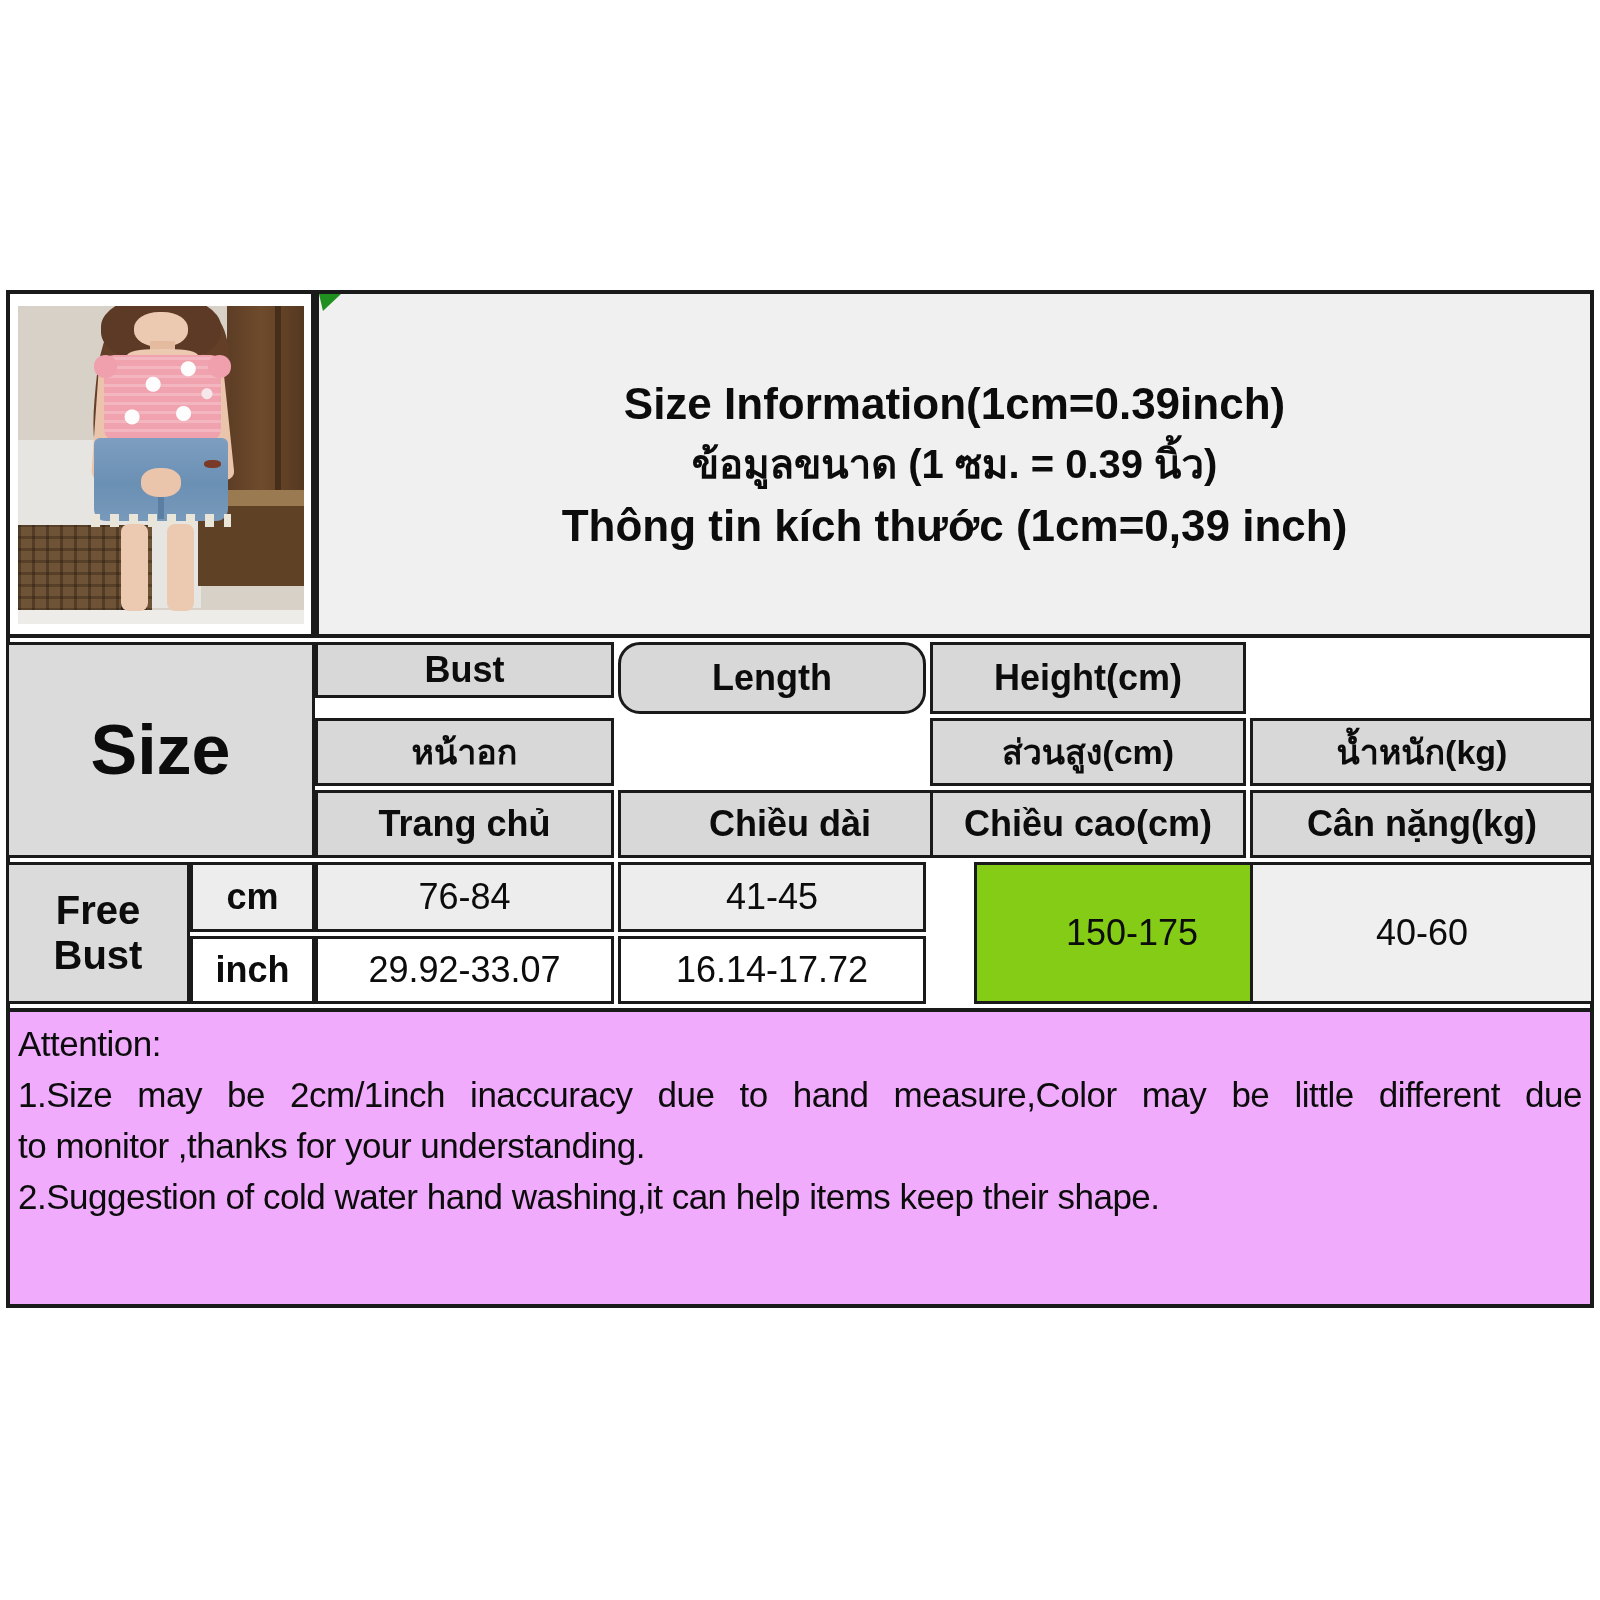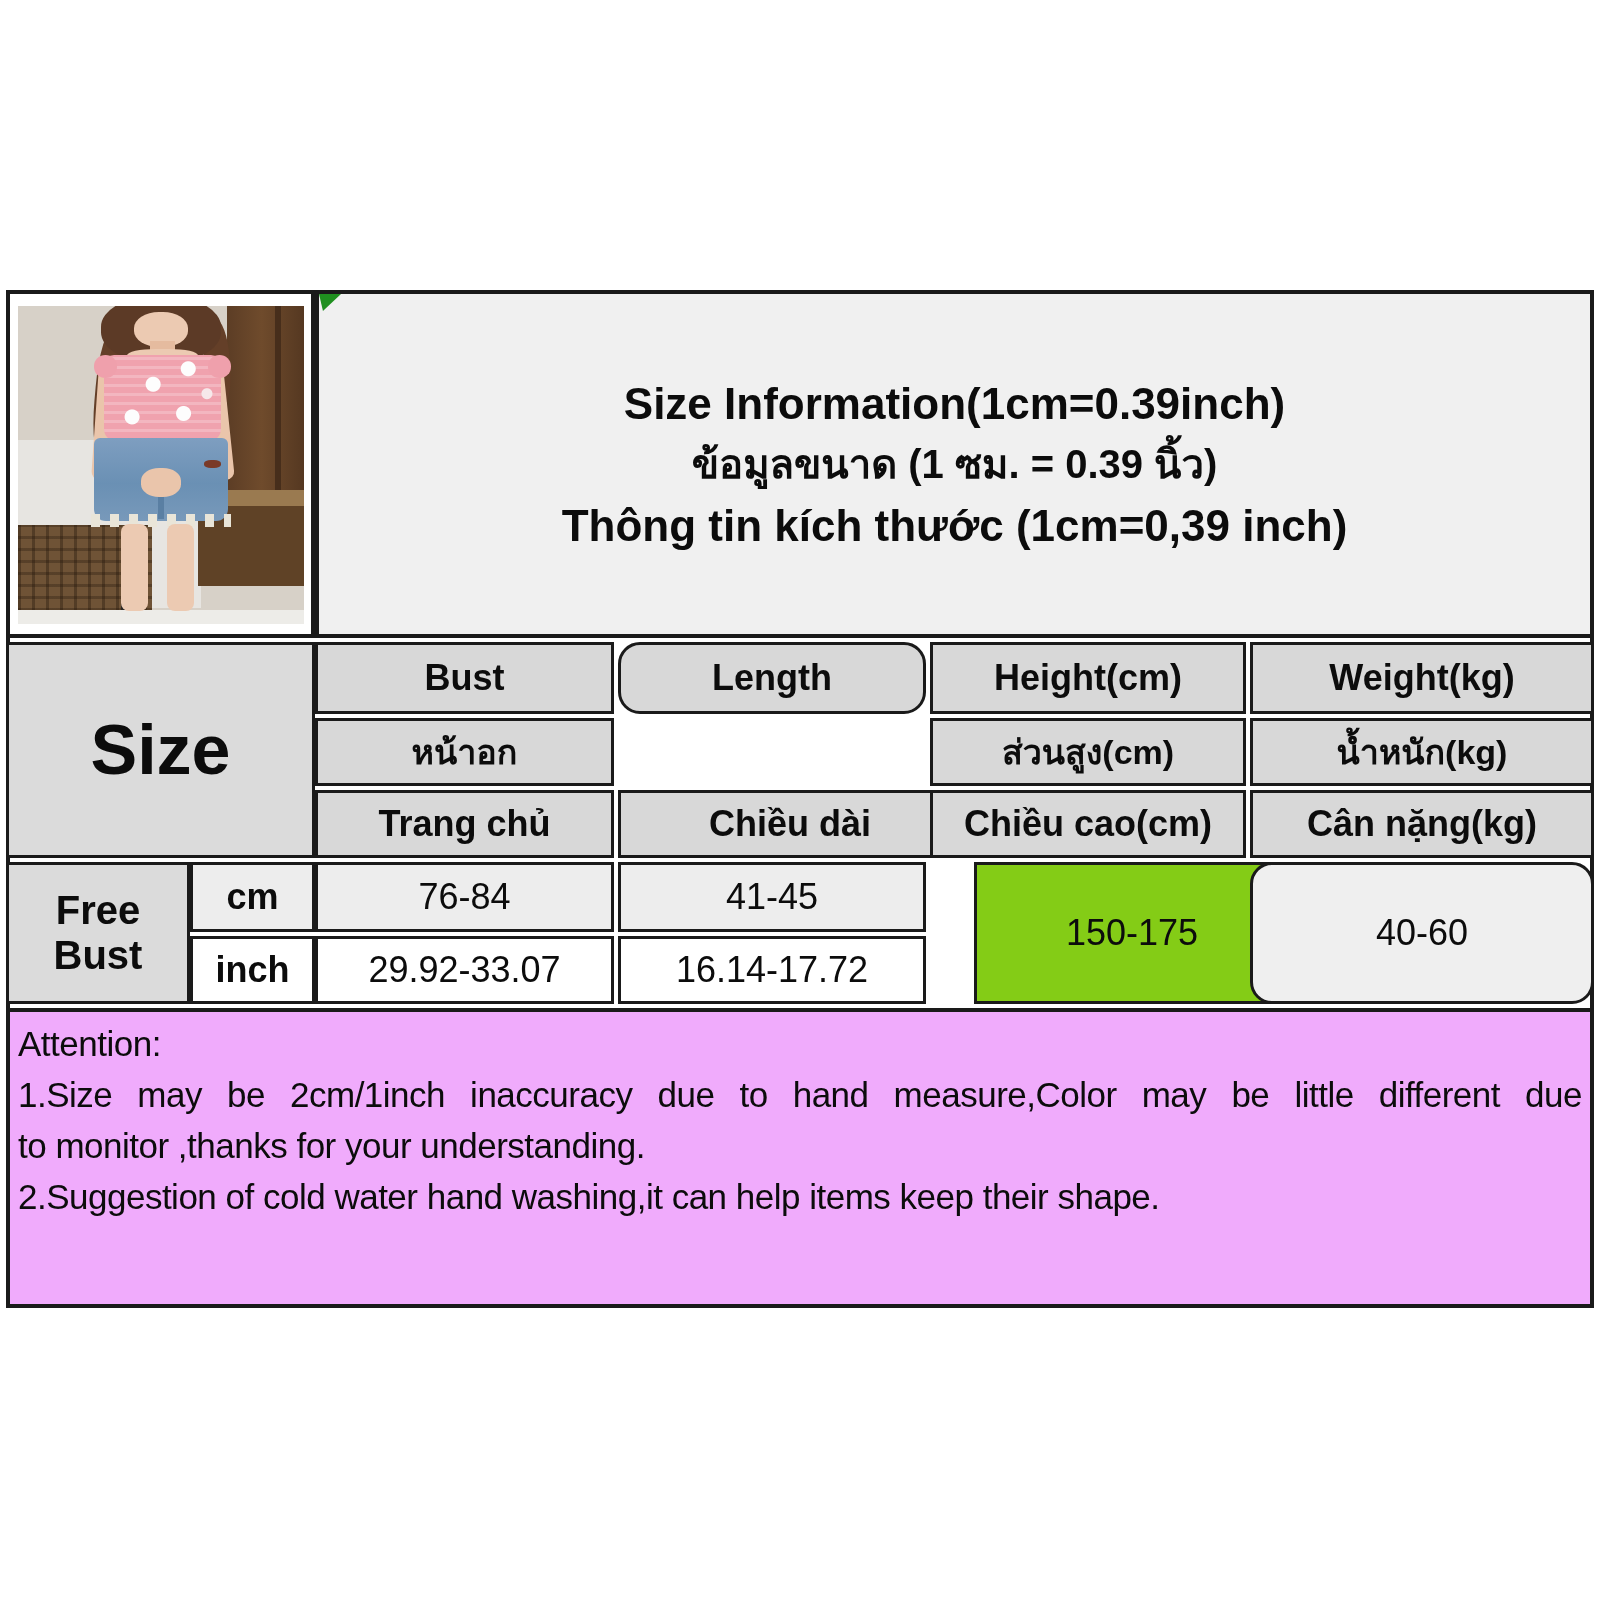--- a/index.html
+++ b/index.html
@@ -125,24 +125,23 @@
 
   <div class="cell title-cell">
     <div class="corner-marker"></div>
     <div class="ln t-en">Size Information(1cm=0.39inch)</div>
     <div class="ln t-th">ข้อมูลขนาด (1 ซม. = 0.39 นิ้ว)</div>
     <div class="ln t-vi">Thông tin kích thước (1cm=0,39 inch)</div>
   </div>
 
   <div class="cell size-cell">Size</div>
 
-  <div class="cell hdr" style="left:315px;top:642px;width:299px;height:72px;text-align:right;">Bust</div>
+  <div class="cell hdr" style="left:315px;top:642px;width:299px;height:56px;text-align:right;">Bust</div>
   <div class="cell hdr" style="left:618px;top:642px;width:308px;height:72px;border-radius:22px;">Length</div>
   <div class="cell hdr" style="left:930px;top:642px;width:316px;height:72px;">Height(cm)</div>
-  <div class="cell hdr" style="left:1250px;top:642px;width:344px;height:72px;">Weight(kg)</div>
 
   <div class="cell hdr th" style="left:315px;top:718px;width:299px;height:68px;">หน้าอก</div>
   <div class="cell hdr th" style="left:930px;top:718px;width:316px;height:68px;">ส่วนสูง(cm)</div>
   <div class="cell hdr th" style="left:1250px;top:718px;width:344px;height:68px;">น้ำหนัก(kg)</div>
 
   <div class="cell hdr" style="left:315px;top:790px;width:299px;height:68px;">Trang chủ</div>
   <div class="cell hdr" style="left:618px;top:790px;width:332px;height:68px;padding-left:12px;">Chiều dài</div>
   <div class="cell hdr" style="left:930px;top:790px;width:316px;height:68px;">Chiều cao(cm)</div>
   <div class="cell hdr" style="left:1250px;top:790px;width:344px;height:68px;">Cân nặng(kg)</div>
 
@@ -150,21 +149,21 @@
 
   <div class="cell unit cmfill" style="left:190px;top:862px;width:125px;height:70px;">cm</div>
   <div class="cell val cmfill" style="left:315px;top:862px;width:299px;height:70px;">76-84</div>
   <div class="cell val cmfill" style="left:618px;top:862px;width:308px;height:70px;">41-45</div>
 
   <div class="cell unit whitefill" style="left:190px;top:936px;width:125px;height:68px;">inch</div>
   <div class="cell val whitefill" style="left:315px;top:936px;width:299px;height:68px;">29.92-33.07</div>
   <div class="cell val whitefill" style="left:618px;top:936px;width:308px;height:68px;">16.14-17.72</div>
 
   <div class="cell val cmfill" style="left:974px;top:862px;width:316px;height:142px;background:#84cc16;">150-175</div>
-  <div class="cell val cmfill" style="left:1250px;top:862px;width:344px;height:142px;background:#efefef;border-radius:22px;">40-60</div>
+  <div class="cell val cmfill" style="left:1250px;top:862px;width:344px;height:142px;background:#efefef;">40-60</div>
 
   <div class="attention">
     <div>Attention:</div>
     <div class="just">1.Size may be 2cm/1inch inaccuracy due to hand measure,Color may be little different due</div>
     <div>to monitor ,thanks for your understanding.</div>
     <div>2.Suggestion of cold water hand washing,it can help items keep their shape.</div>
   </div>
 </div>
 
 </body></html>

